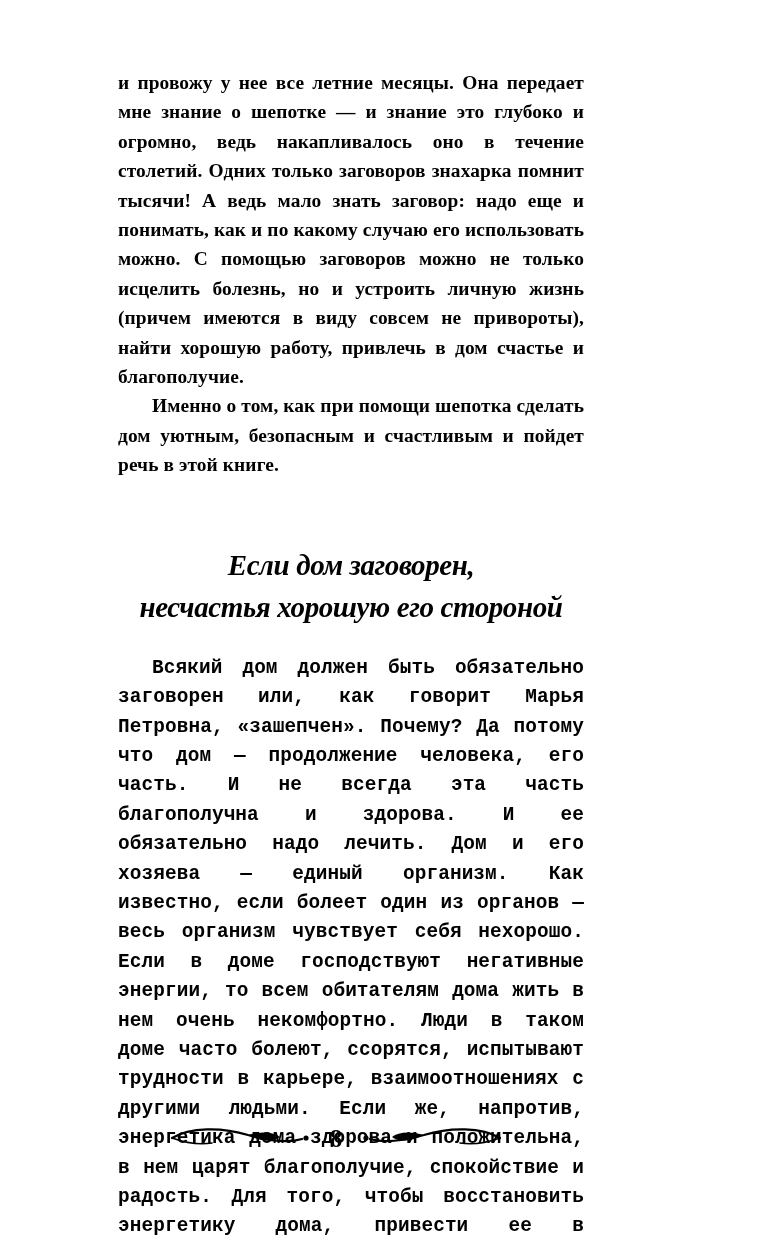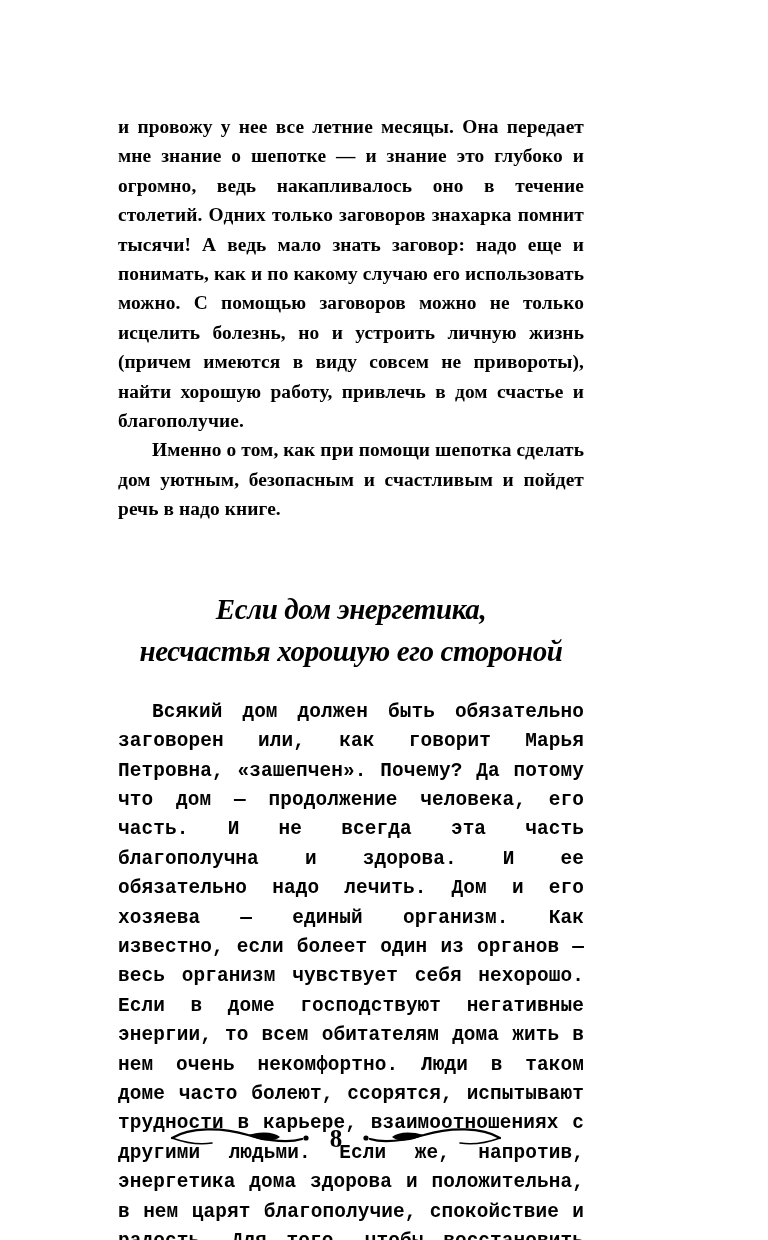--- a/index.html
+++ b/index.html
@@ -13,21 +13,21 @@
     font-family: "Liberation Serif", serif;
     color: #000000;
     overflow: hidden;
   }
 
   .page {
     position: relative;
     width: 672px;
     height: 1240px;
     box-sizing: border-box;
-    padding: 112px 88px 0 118px;
+    padding: 68px 88px 0 118px;
   }
 
   .body-text {
     font-family: "Liberation Serif", serif;
     font-size: 19.4px;
     line-height: 29.4px;
     text-align: justify;
     text-justify: inter-word;
     letter-spacing: 0.1px;
     font-weight: 600;
@@ -91,25 +91,25 @@
     padding: 0 4px;
   }
 </style>
 </head>
 <body>
 
 <div class="page">
 
   <div class="body-text">
     <p class="para">и провожу у нее все летние месяцы. Она передает мне знание о шепотке — и знание это глубоко и огромно, ведь накапливалось оно в течение столетий. Одних только заговоров знахарка помнит тысячи! А ведь мало знать заговор: надо еще и понимать, как и по какому случаю его использовать можно. С помощью заговоров можно не только исцелить болезнь, но и устроить личную жизнь (причем имеются в виду совсем не привороты), найти хорошую работу, привлечь в дом счастье и благополучие.</p>
-    <p class="para">Именно о том, как при помощи шепотка сделать дом уютным, безопасным и счастливым и пойдет речь в надо книге.</p>
+    <p class="para">Именно о том, как при помощи шепотка сделать дом уютным, безопасным и счастливым и пойдет речь в этой книге.</p>
   </div>
 
   <h2 class="section-title">
-    <span class="line">Если дом энергетика,</span>
+    <span class="line">Если дом заговорен,</span>
     <span class="line">несчастья хорошую его стороной</span>
   </h2>
 
   <div class="body-text section-body">
     <p class="para">Всякий дом должен быть обязательно заговорен или, как говорит Марья Петровна, «зашепчен». Почему? Да потому что дом — продолжение человека, его часть. И не всегда эта часть благополучна и здорова. И ее обязательно надо лечить. Дом и его хозяева — единый организм. Как известно, если болеет один из органов — весь организм чувствует себя нехорошо. Если в доме господствуют негативные энергии, то всем обитателям дома жить в нем очень некомфортно. Люди в таком доме часто болеют, ссорятся, испытывают трудности в карьере, взаимоотношениях с другими людьми. Если же, напротив, энергетика дома здорова и положительна, в нем царят благополучие, спокойствие и радость. Для того, чтобы восстановить энергетику дома, привести ее в целостное состояние, то есть исцелить, существуют особые заговоры. Сразу скажу: выправить</p>
   </div>
 
   <div class="footer">
     <span class="orn">
       <svg width="150" height="26" viewBox="0 0 150 26" xmlns="http://www.w3.org/2000/svg">

